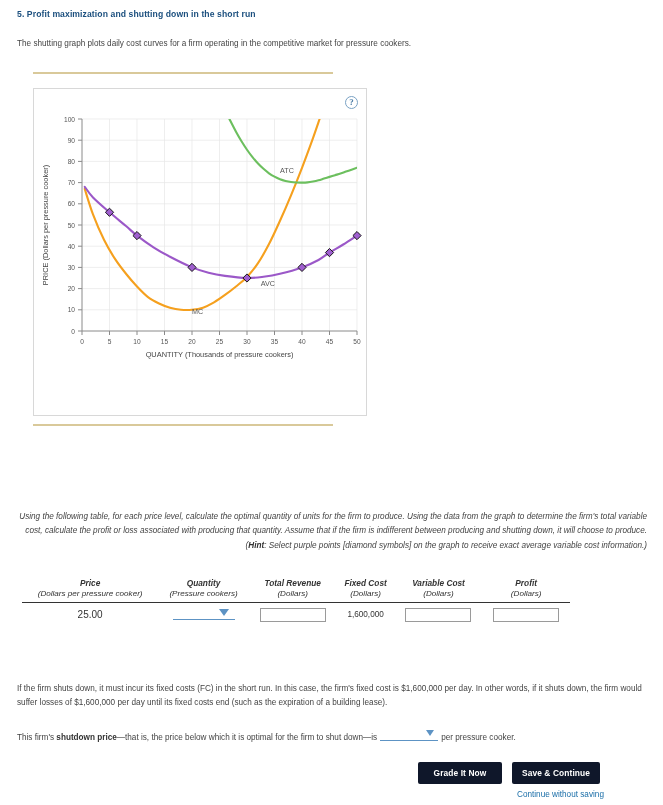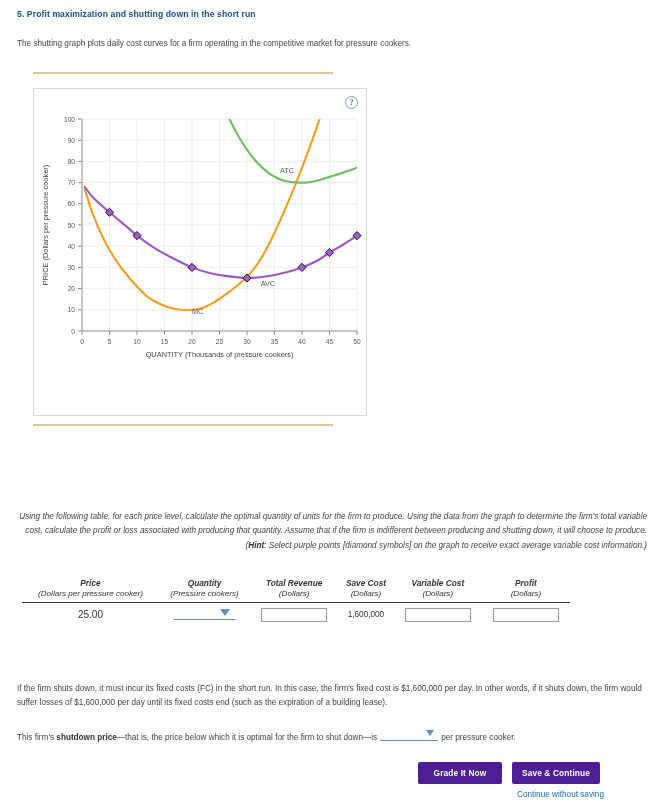--- a/index.html
+++ b/index.html
@@ -103,21 +103,21 @@
   .inline-dd .caret {
     position:absolute; right:4px; top:0px;
     width:0; height:0;
     border-left:4.5px solid transparent;
     border-right:4.5px solid transparent;
     border-top:6.5px solid #5d93c4;
   }
 
   .btn {
     position:absolute; height:22px;
-    background:#4c1d95; color:#fff; border:none;
+    background:#0f172a; color:#fff; border:none;
     font-family:"Liberation Sans", sans-serif;
     font-size:8.4px; font-weight:bold;
     border-radius:2px; cursor:pointer;
     letter-spacing:.1px;
   }
   .btn-grade { left:418px; top:762px; width:84px; }
   .btn-save  { left:512px; top:762px; width:88px; }
   .link-continue {
     position:absolute; left:517px; top:790px;
     font-size:8.2px; color:#1a6ea8; text-decoration:none; cursor:pointer;
@@ -239,21 +239,21 @@
   <div class="body-text italic q-instr">
     <span>Using the following table, for each price level, calculate the optimal quantity of units for the firm to produce. Using the data from the graph to determine the firm's total variable cost, calculate the profit or loss associated with producing that quantity. Assume that if the firm is indifferent between producing and shutting down, it will choose to produce. (</span><b>Hint</b><span>: Select purple points [diamond symbols] on the graph to receive exact average variable cost information.)</span>
   </div>
 
   <table class="costtbl">
     <thead>
       <tr>
         <th>Price</th>
         <th>Quantity</th>
         <th>Total Revenue</th>
-        <th>Save Cost</th>
+        <th>Fixed Cost</th>
         <th>Variable Cost</th>
         <th>Profit</th>
       </tr>
       <tr class="subrow">
         <th class="sub">(Dollars per pressure cooker)</th>
         <th class="sub">(Pressure cookers)</th>
         <th class="sub">(Dollars)</th>
         <th class="sub">(Dollars)</th>
         <th class="sub">(Dollars)</th>
         <th class="sub">(Dollars)</th>

